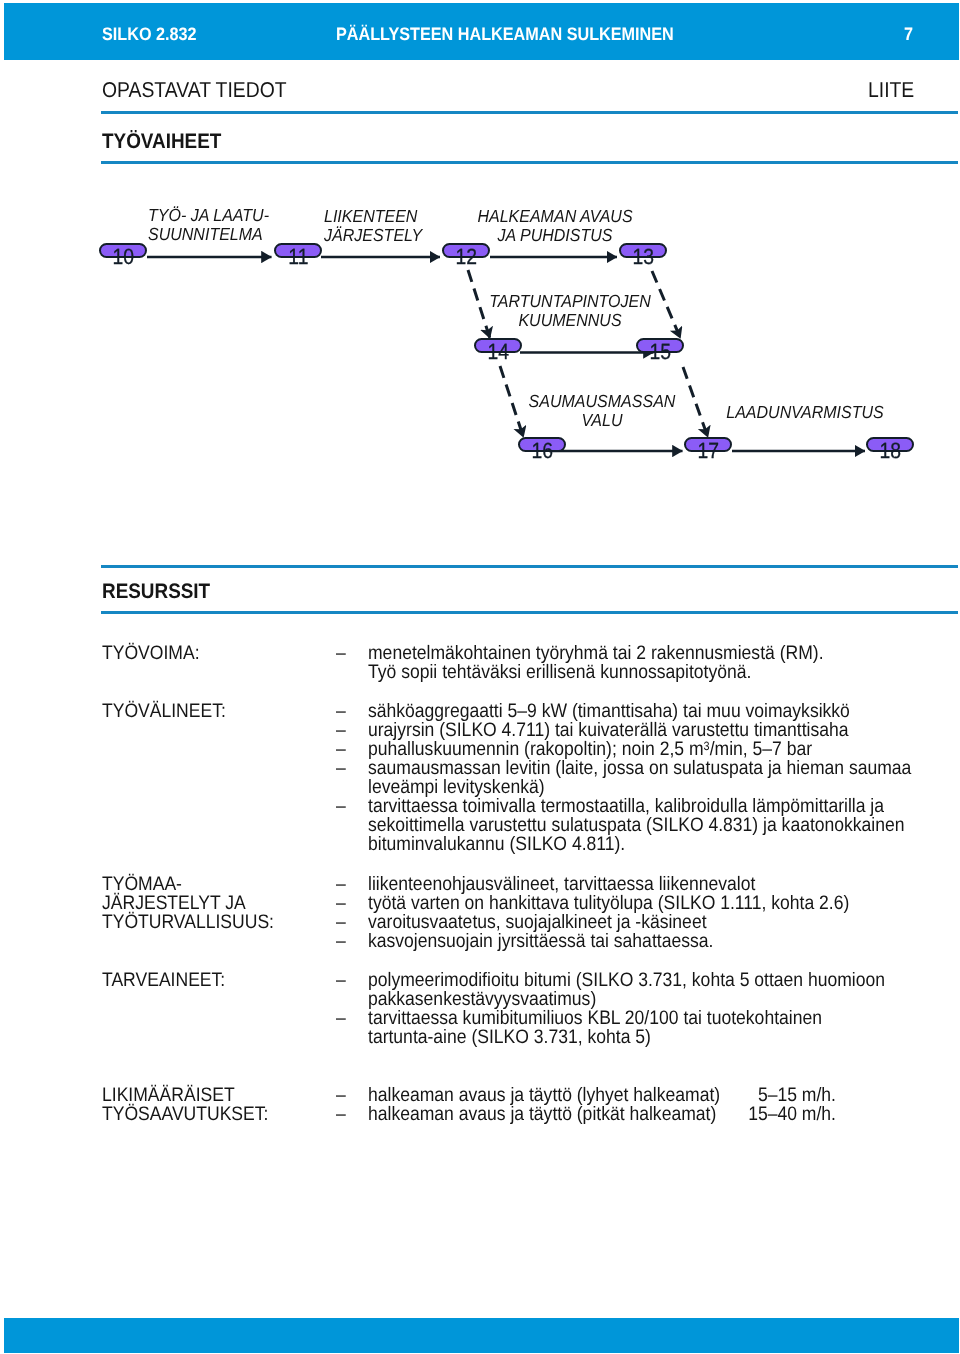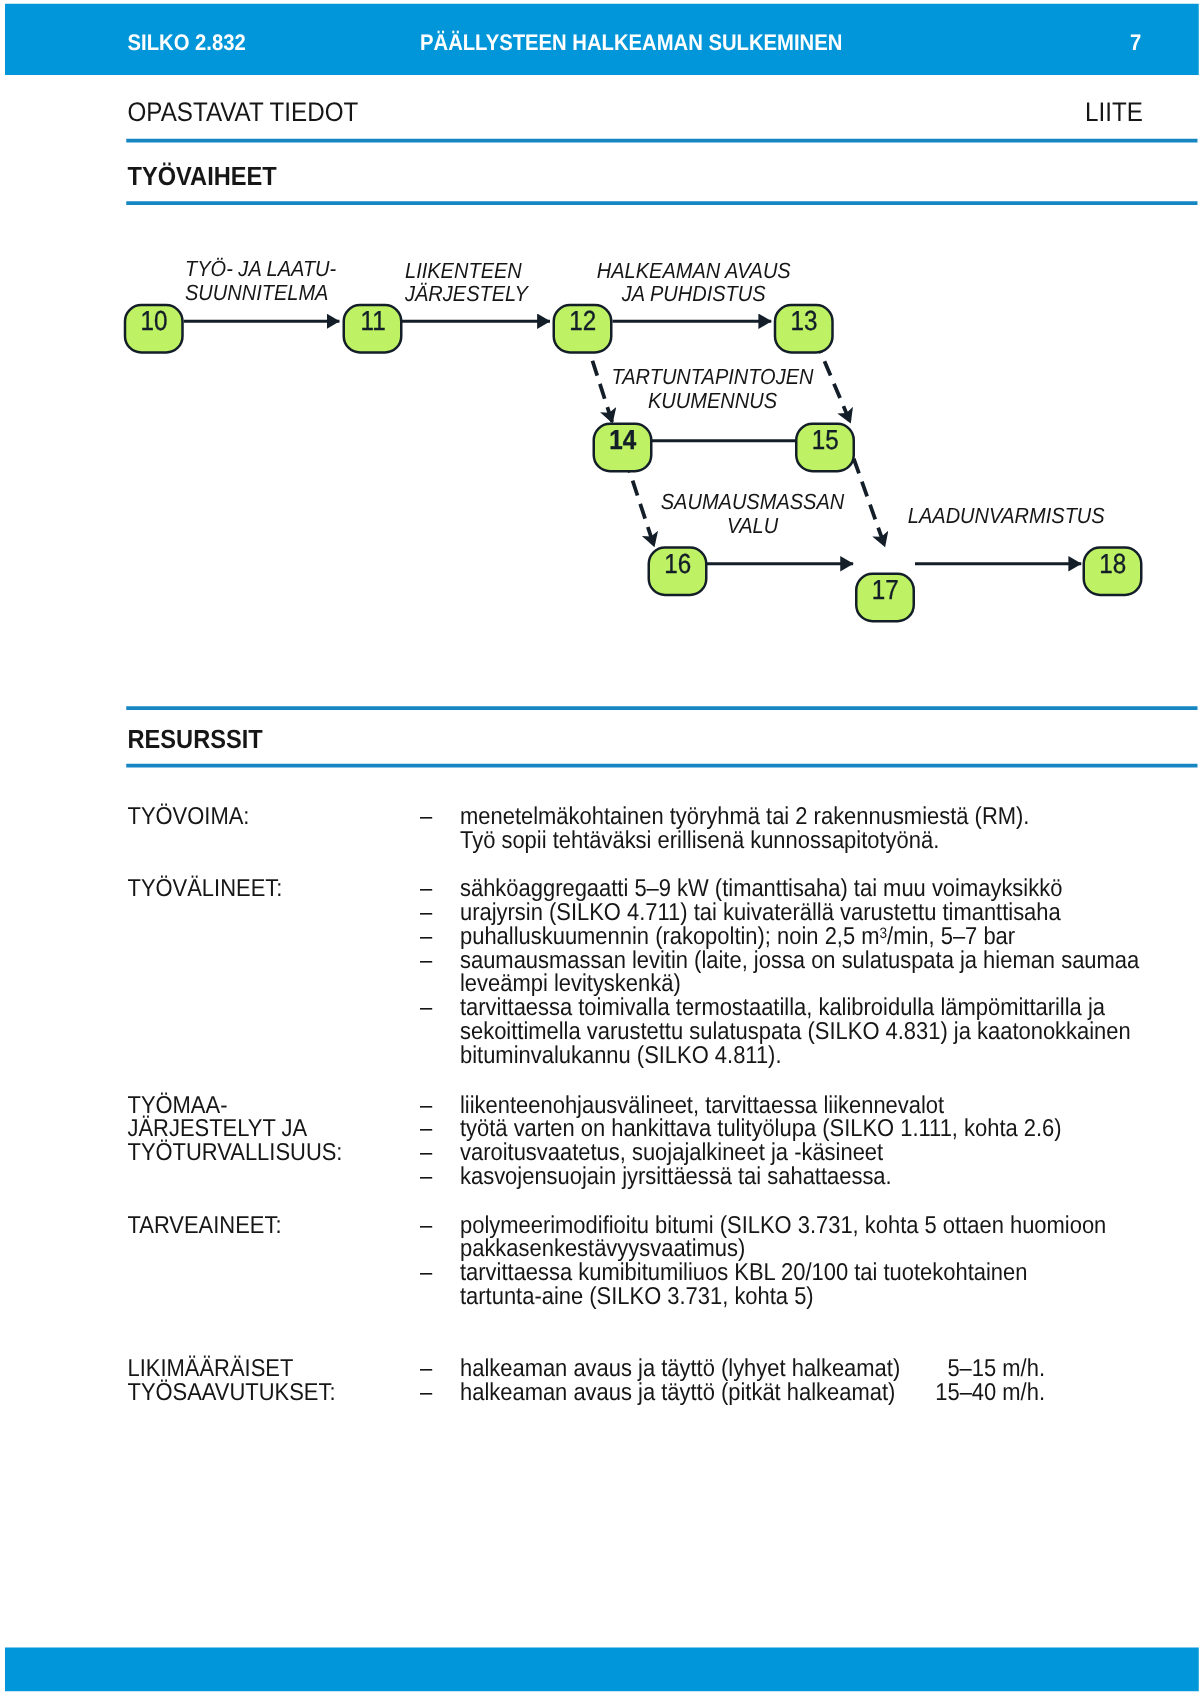--- a/index.html
+++ b/index.html
@@ -21,22 +21,22 @@
   .subhdr{position:absolute;top:79.5px;font-size:21.5px;line-height:21.5px;white-space:pre;}
   .subhdr-l{left:102px;}
   .subhdr-r{left:868px;}
 
   .rule{position:absolute;left:101px;width:857px;height:3px;background:#1687c3;}
 
   .sectitle{position:absolute;left:102px;font-weight:bold;font-size:21px;line-height:21px;white-space:pre;}
 
   
   .flow{position:absolute;left:0;top:0;width:960px;height:1354px;pointer-events:none;}
-  .node{position:absolute;box-sizing:border-box;height:40px;border:2.2px solid #131e29;
-        border-radius:14px;background:#bef264;text-align:center;color:#131e29;}
+  .node{position:absolute;box-sizing:border-box;height:15px;border:2.2px solid #131e29;
+        border-radius:14px;background:#8b5cf6;text-align:center;color:#131e29;}
   .node>span{display:inline-block;font-size:22px;line-height:24.4px;transform:scaleX(.88);transform-origin:50% 50%;-webkit-text-stroke:0.3px #131e29;}
   .flabel{position:absolute;font-style:italic;font-size:17.5px;line-height:19px;
           white-space:pre;color:#161616;}
   .flabel.ctr{text-align:center;transform-origin:50% 50%;transform:scaleX(.915);}
   .flabel.lft{text-align:left;transform-origin:0% 50%;transform:scaleX(.915);}
 
   
   .lbl{position:absolute;left:102px;font-size:19.5px;line-height:19px;white-space:pre;}
   .dash{position:absolute;left:336px;font-size:19.5px;line-height:19px;}
   .txt{position:absolute;left:367.5px;font-size:19.5px;line-height:19px;white-space:pre;}
@@ -80,24 +80,24 @@
       <line x1="468" y1="270" x2="490" y2="338.5" stroke="#131e29" stroke-width="3" stroke-dasharray="12.5 7" marker-end="url(#ah)"></line>
       <line x1="652" y1="271" x2="680.5" y2="338.5" stroke="#131e29" stroke-width="3" stroke-dasharray="12.5 7" marker-end="url(#ah)"></line>
       <line x1="500" y1="366" x2="523.5" y2="437.5" stroke="#131e29" stroke-width="3" stroke-dasharray="12.5 7" marker-end="url(#ah)"></line>
       <line x1="683" y1="367" x2="708" y2="437.5" stroke="#131e29" stroke-width="3" stroke-dasharray="12.5 7" marker-end="url(#ah)"></line>
     </svg>
   <div id="flow-nodes">
       <div class="node" style="left: 99px; top: 243px; width: 48px;"><span>10</span></div>
       <div class="node" style="left: 274px; top: 243px; width: 48px;"><span>11</span></div>
       <div class="node" style="left: 442px; top: 243px; width: 48px;"><span>12</span></div>
       <div class="node" style="left: 619px; top: 243px; width: 48px;"><span>13</span></div>
-      <div class="node" style="left: 474px; top: 338px; width: 48px; font-weight: bold;"><span>14</span></div>
+      <div class="node" style="left: 474px; top: 338px; width: 48px;"><span>14</span></div>
       <div class="node" style="left: 636px; top: 338px; width: 48px;"><span>15</span></div>
       <div class="node" style="left: 518px; top: 437px; width: 48px;"><span>16</span></div>
-      <div class="node" style="left: 684px; top: 458px; width: 48px; text-align: center;"><span>17</span></div>
+      <div class="node" style="left: 684px; top: 437px; width: 48px; text-align: center;"><span>17</span></div>
       <div class="node" style="left: 866px; top: 437px; width: 48px;"><span>18</span></div>
     </div>
   <div id="flow-labels">
       <div class="flabel lft" style="left: 148px; width: 400px; top: 206px;">TYÖ- JA LAATU-
 SUUNNITELMA</div>
       <div class="flabel lft" style="left: 323.5px; width: 400px; top: 206.5px;">LIIKENTEEN
 JÄRJESTELY</div>
       <div class="flabel ctr" style="left: 354.5px; width: 400px; top: 206.5px;">HALKEAMAN AVAUS
 JA PUHDISTUS</div>
       <div class="flabel ctr" style="left: 370px; width: 400px; top: 291.7px;">TARTUNTAPINTOJEN

